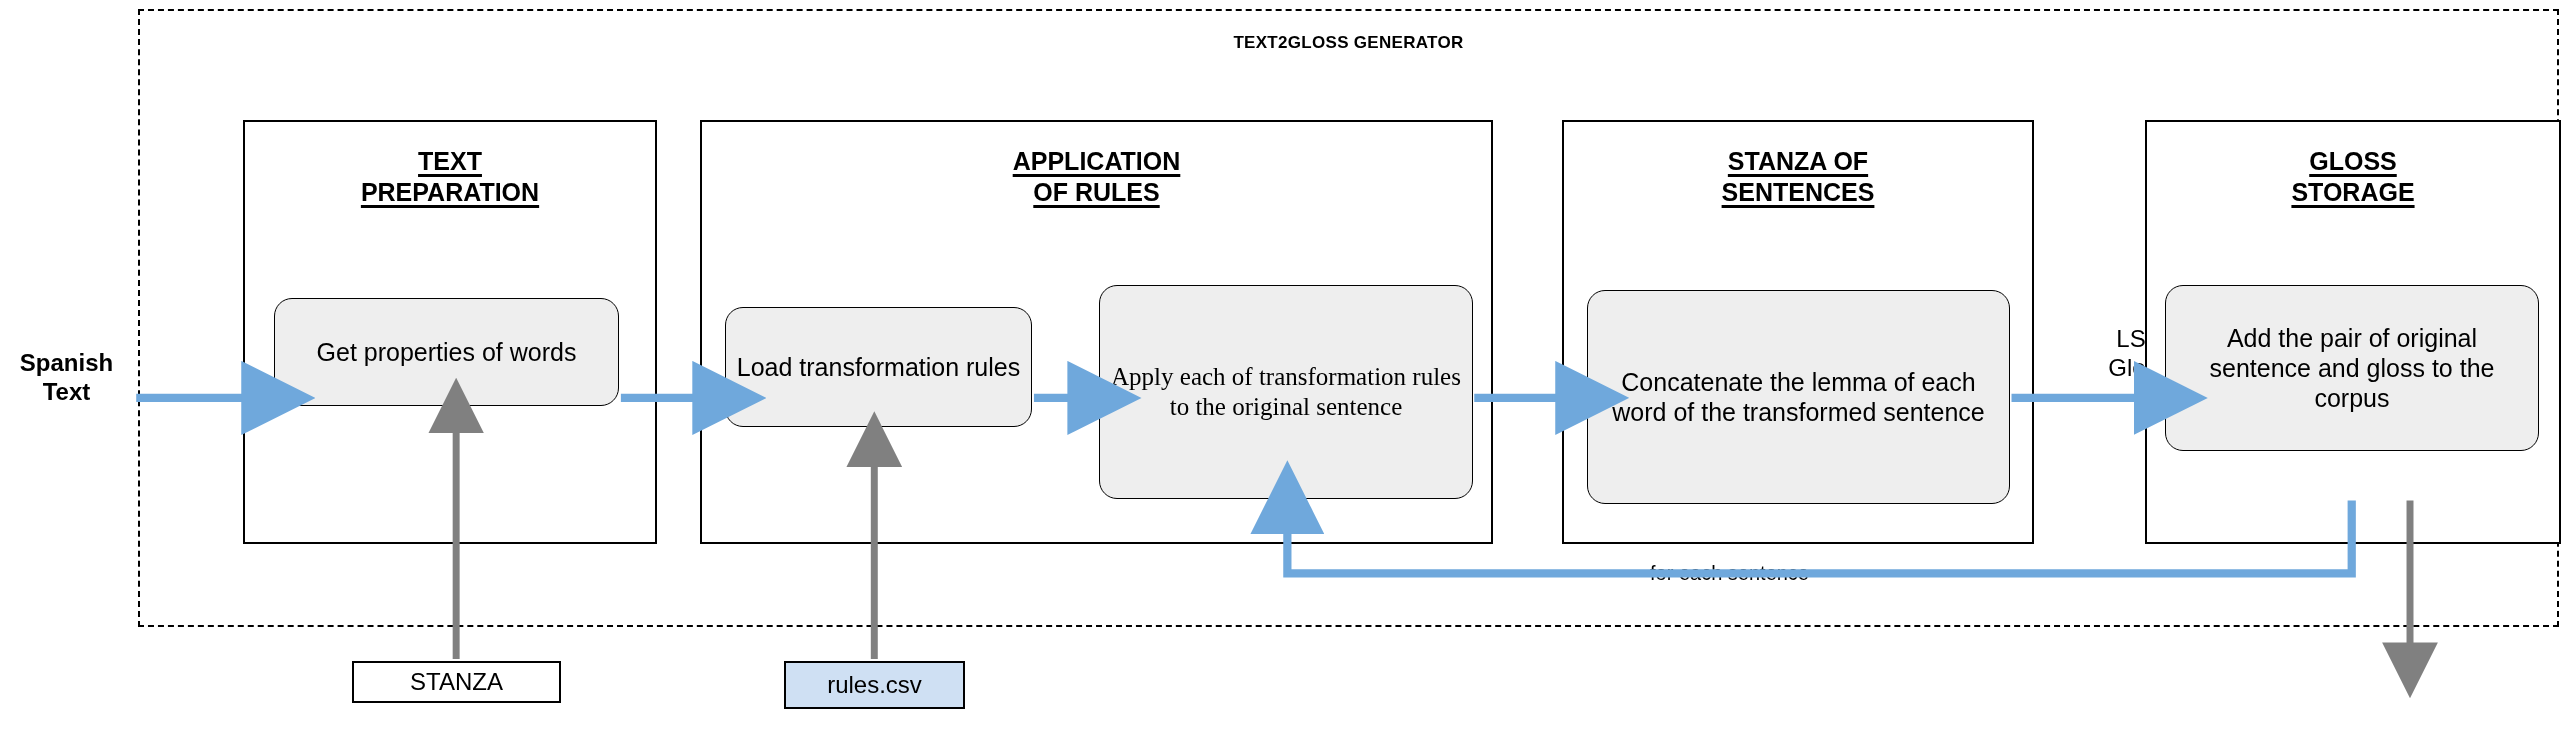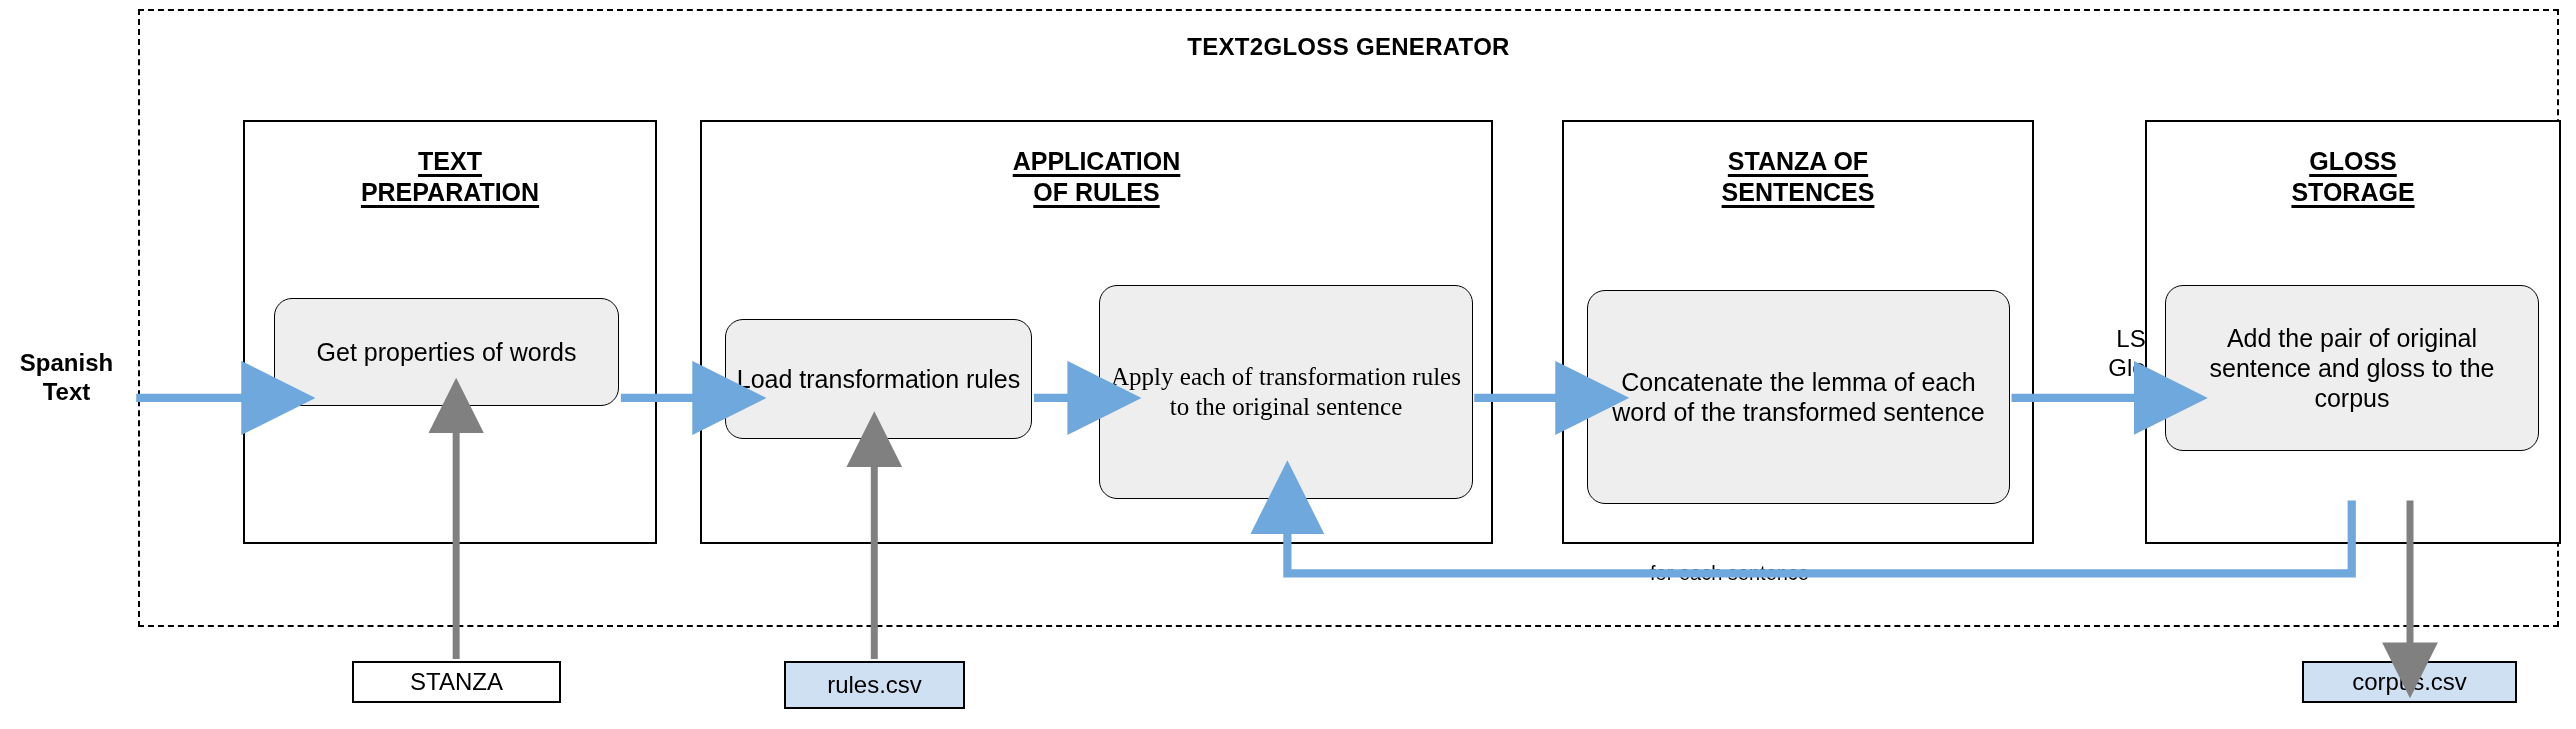--- a/index.html
+++ b/index.html
@@ -18,21 +18,21 @@
     position:absolute;
     left:138px;top:9px;
     width:2421px;height:618px;
     border:2.5px dashed #000;
     box-sizing:border-box;
   }
   .outer-title{
     position:absolute;
     left:138px;top:33px;width:2421px;
     text-align:center;
-    font-size:24px;font-weight:bold;
+    font-size:17px;font-weight:bold;
     letter-spacing:0.3px;
   }
 
   
   .stage{
     position:absolute;
     top:120px;height:424px;
     border:2.5px solid #000;
     background:#ffffff;
     box-sizing:border-box;
@@ -109,21 +109,21 @@
   <div class="proc" style="left:274px;top:298px;width:345px;height:108px;">
     <span>Get properties of words</span>
   </div>
 
   <div class="stage" style="left:700px;width:793px;">
     <div class="stage-title">
       <span>APPLICATION</span><br>
       <span>OF RULES</span>
     </div>
   </div>
-  <div class="proc" style="left:725px;top:319px;width:307px;height:120px;">
+  <div class="proc" style="left:725px;top:307px;width:307px;height:120px;">
     <span>Load transformation rules</span>
   </div>
   <div class="proc" style="left:1099px;top:285px;width:374px;height:214px;font-family:Liberation Serif, serif;">
     <span>Apply each of transformation rules to the original sentence</span>
   </div>
 
   <div class="stage" style="left:1562px;width:472px;">
     <div class="stage-title">
       <span>STANZA OF</span><br>
       <span>SENTENCES</span>
@@ -149,23 +149,20 @@
   </div>
 
   <div class="small-label" style="left:1571px;top:561px;width:317px;">for each sentence</div>
 
   <div class="artifact" style="left:352px;top:661px;width:209px;height:42px;">
     <span>STANZA</span>
   </div>
   <div class="artifact blue" style="left:784px;top:661px;width:181px;height:48px;">
     <span>rules.csv</span>
   </div>
-  <div class="artifact blue" style="left:2302px;top:661px;width:215px;height:42px;">
-    <span>corpus.csv</span>
-  </div>
 
   <svg class="wires" viewBox="0 0 4066 1152">
     <defs>
       <marker id="bluehead" markerWidth="9" markerHeight="9" refX="2.4" refY="4.5" orient="auto" markerUnits="strokeWidth">
         <path d="M0,0 L9,4.5 L0,9 z" fill="#6fa8dc"></path>
       </marker>
       <marker id="grayhead" markerWidth="8" markerHeight="8" refX="2.0" refY="4" orient="auto" markerUnits="strokeWidth">
         <path d="M0,0 L8,4 L0,8 z" fill="#808080"></path>
       </marker>
     </defs>

